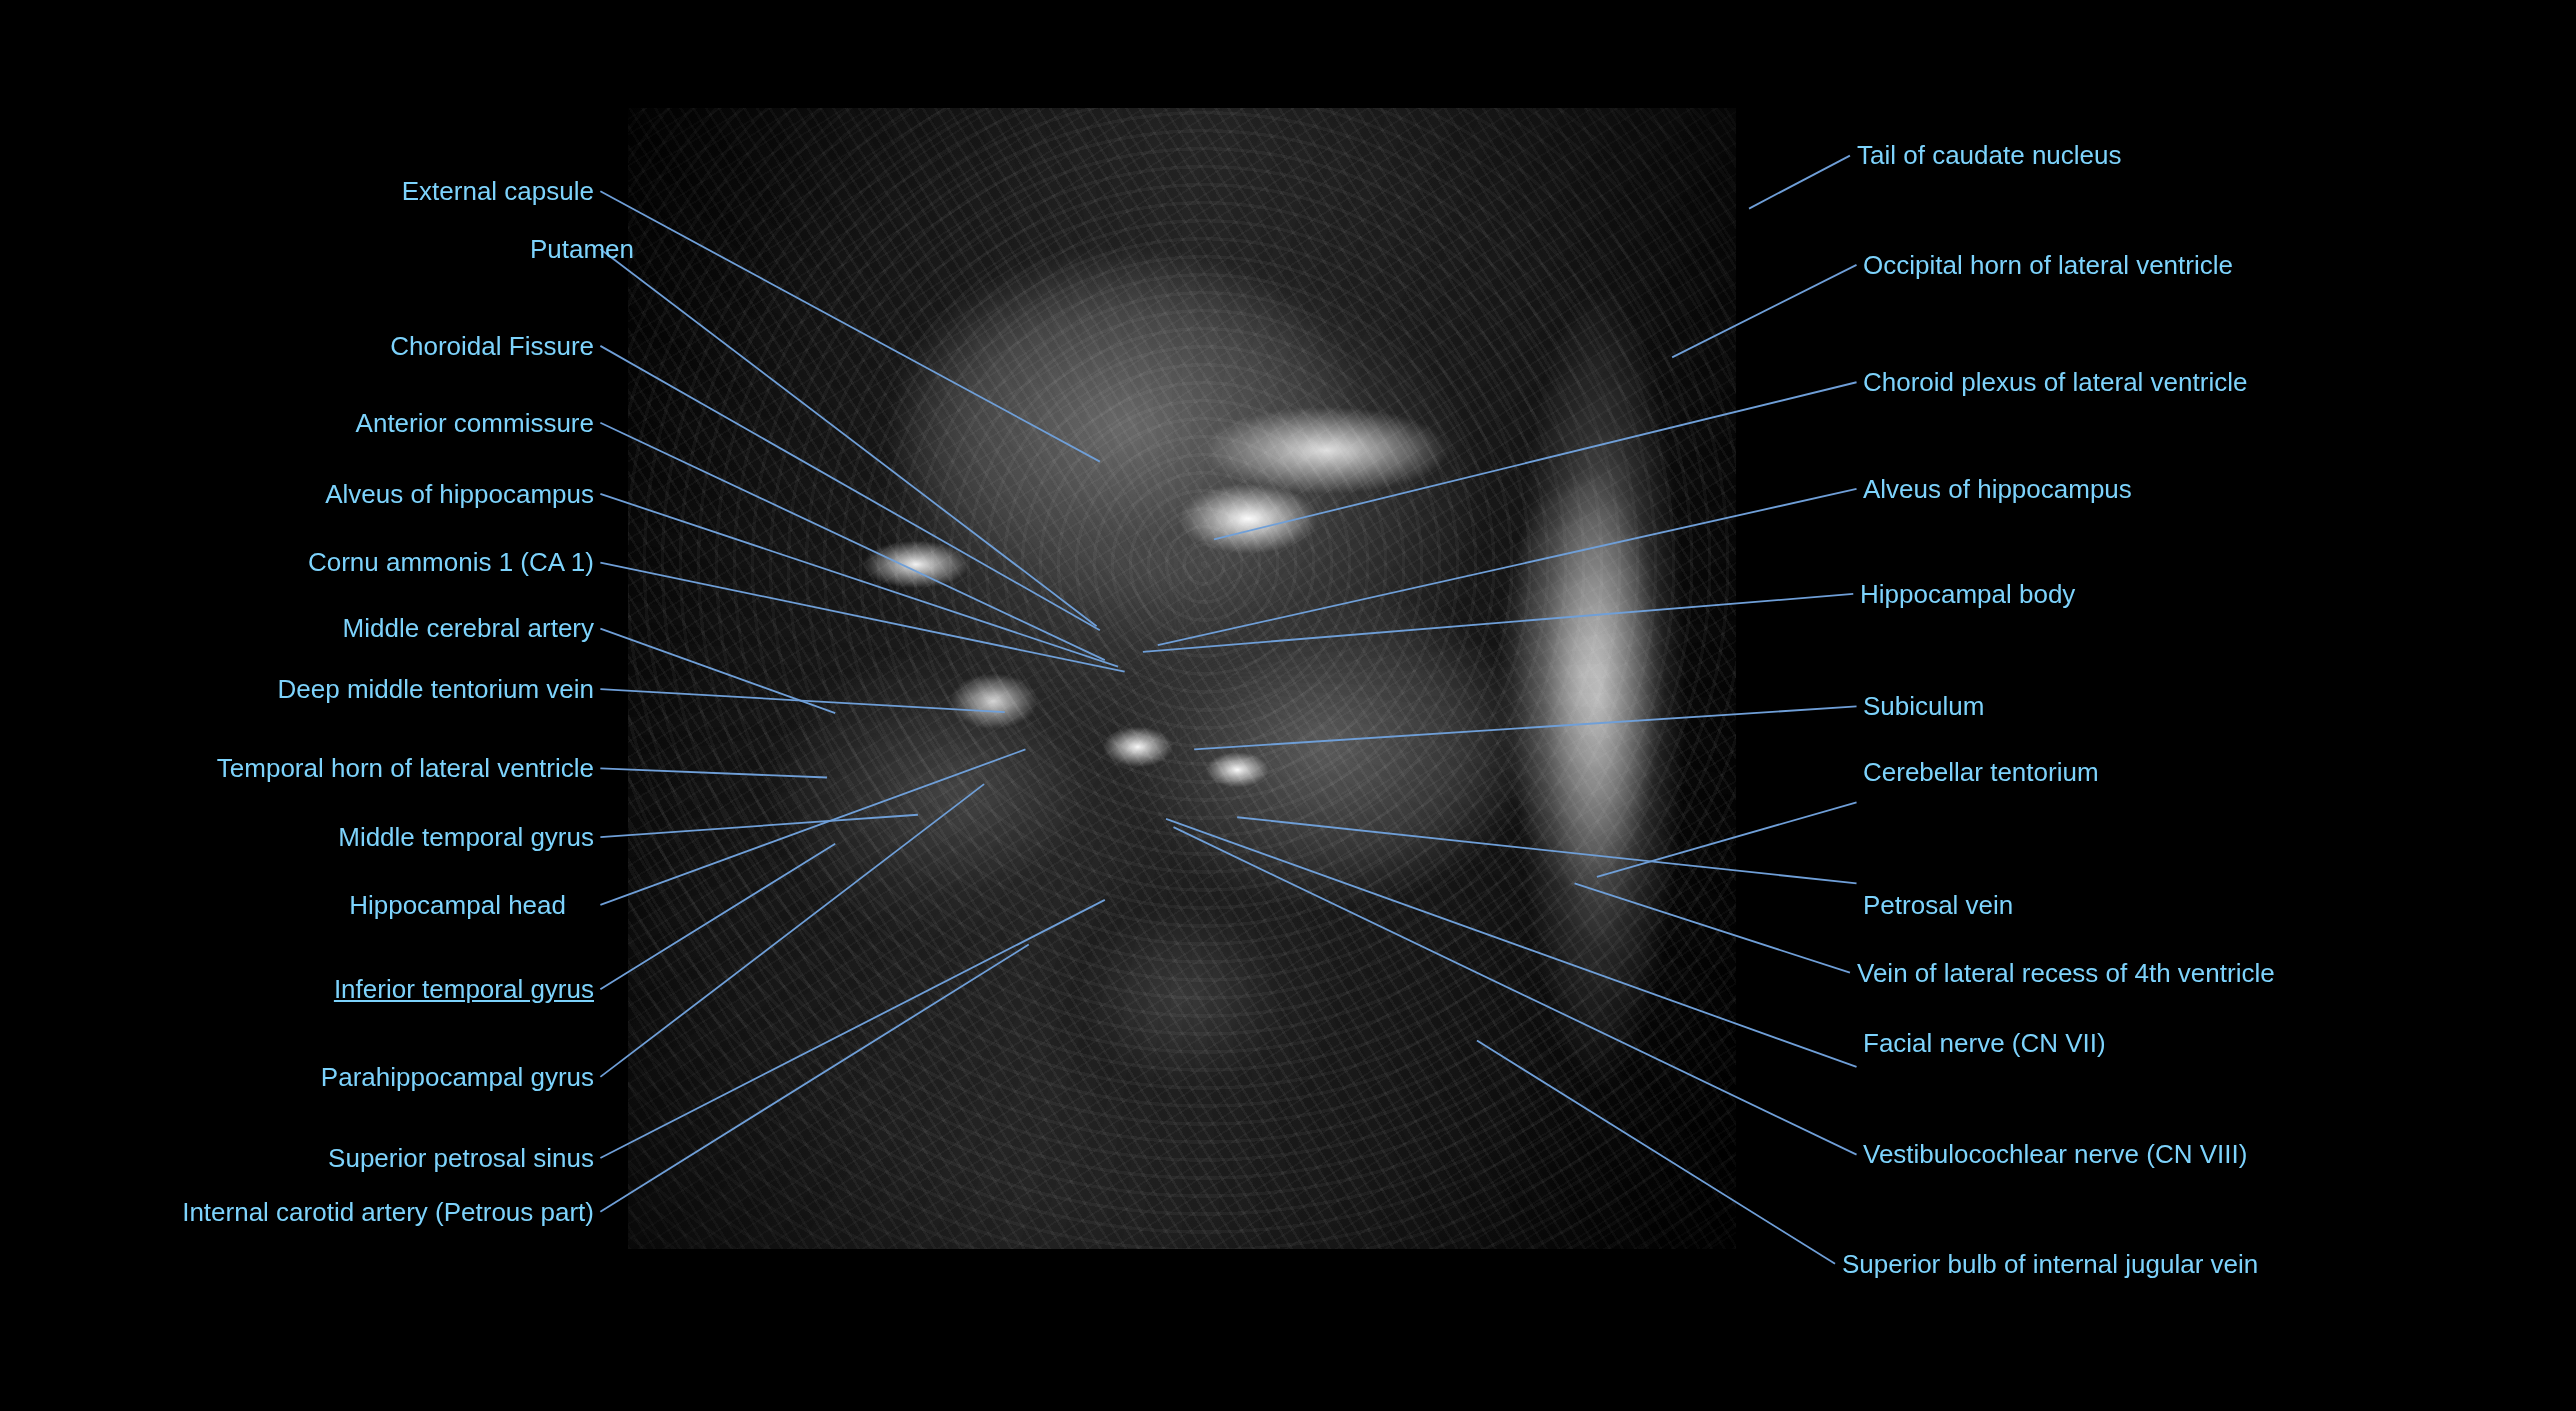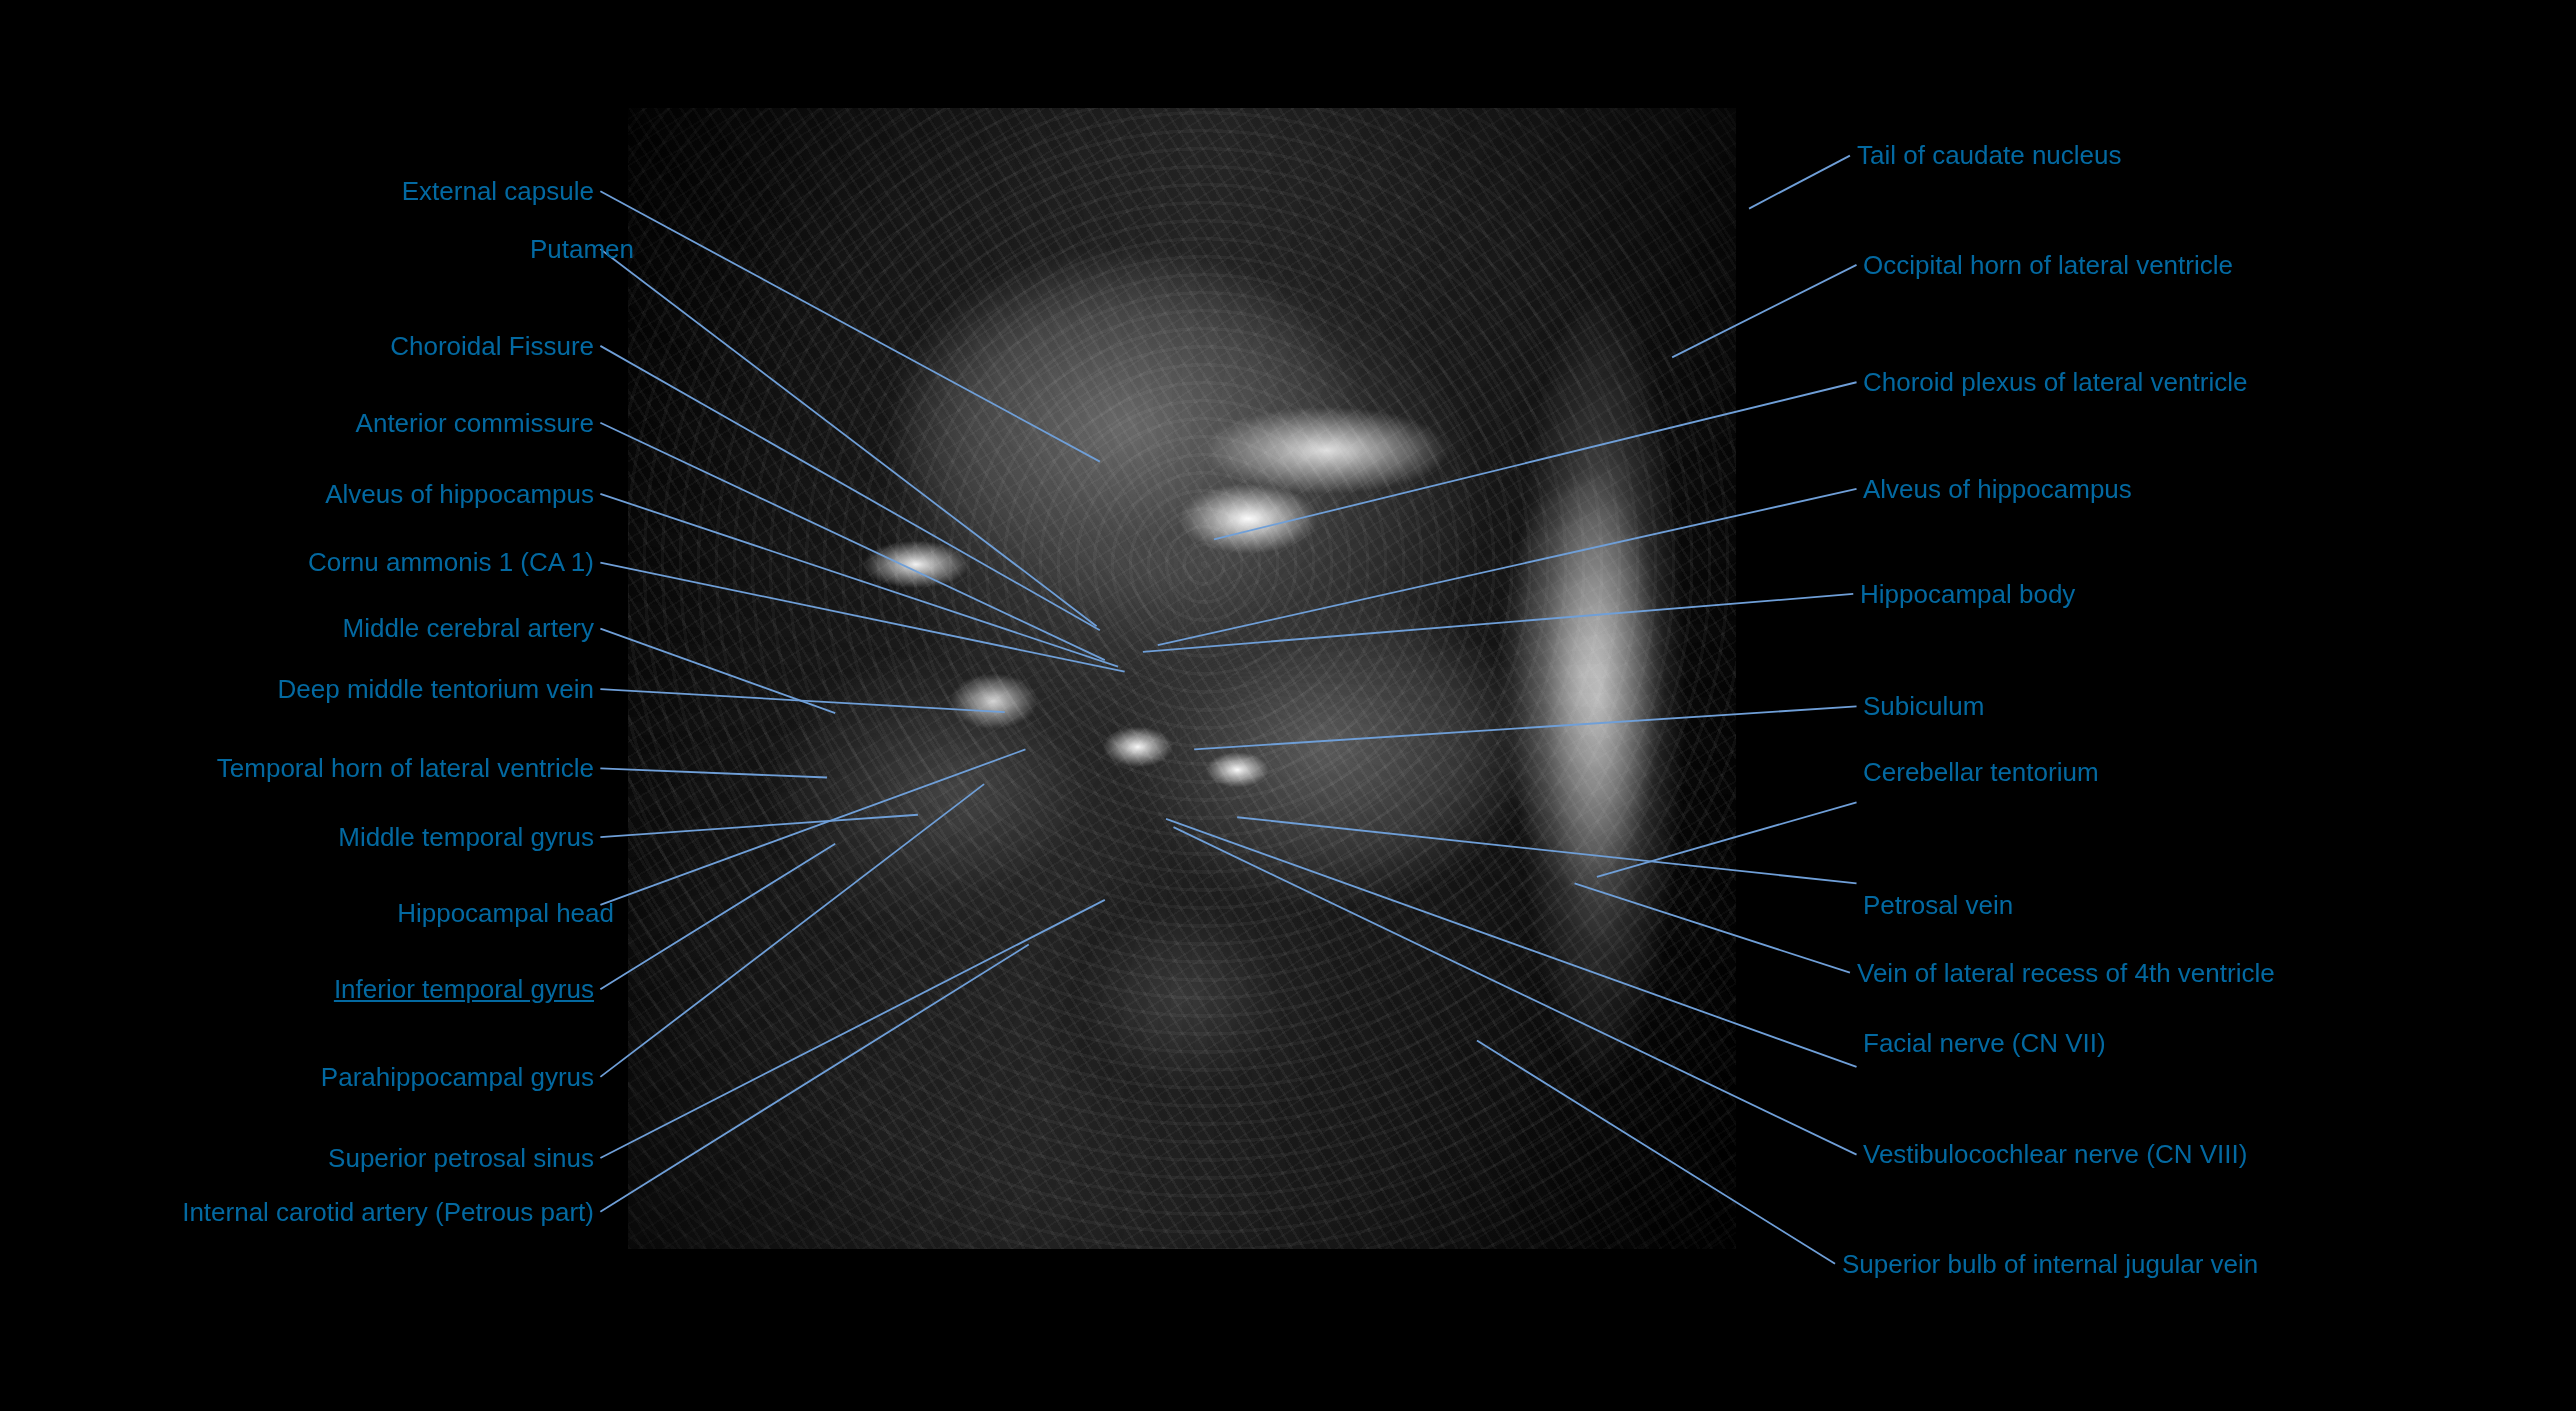--- a/index.html
+++ b/index.html
@@ -85,21 +85,21 @@
     position: absolute;
     left: 0; top: 0;
     width: 2576px; height: 1412px;
     pointer-events: none;
   }
   #leaders line { stroke: #6f9fd8; stroke-width: 2.2; }
 
   
   .label {
     position: absolute;
-    color: #0369a1;
+    color: #7dd3fc;
     font-size: 26px;
     line-height: 28px;
     white-space: nowrap;
   }
   .label.left  { text-align: right; transform: translate(-100%, -50%); }
   .label.right { text-align: left;  transform: translate(0, -50%); }
 </style>
 </head>
 <body>
 
@@ -147,21 +147,21 @@
       <div class="label left" style="left: 594px; top: 191px;">External capsule</div>
       <div class="label left" style="left: 594px; top: 249px; margin-left: 40px;">Putamen</div>
       <div class="label left" style="left: 594px; top: 346px;">Choroidal Fissure</div>
       <div class="label left" style="left: 594px; top: 423px;">Anterior commissure</div>
       <div class="label left" style="left: 594px; top: 494px;">Alveus of hippocampus</div>
       <div class="label left" style="left: 594px; top: 562px;">Cornu ammonis 1 (CA 1)</div>
       <div class="label left" style="left: 594px; top: 628px;">Middle cerebral artery</div>
       <div class="label left" style="left: 594px; top: 689px;">Deep middle tentorium vein</div>
       <div class="label left" style="left: 594px; top: 768px;">Temporal horn of lateral ventricle</div>
       <div class="label left" style="left: 594px; top: 837px;">Middle temporal gyrus</div>
-      <div class="label left" style="left: 614px; top: 905px; margin-top: 8px;">Hippocampal head</div>
+      <div class="label left" style="left: 566px; top: 905px;">Hippocampal head</div>
       <div class="label left" style="left: 594px; top: 989px; text-decoration: underline;">Inferior temporal gyrus</div>
       <div class="label left" style="left: 594px; top: 1077px;">Parahippocampal gyrus</div>
       <div class="label left" style="left: 594px; top: 1158px;">Superior petrosal sinus</div>
       <div class="label left" style="left: 594px; top: 1212px;">Internal carotid artery (Petrous part)</div>
     </div>
   <div id="labels-right-layer">
       <div class="label right" style="left: 1857px; top: 155px;">Tail of caudate nucleus</div>
       <div class="label right" style="left: 1863px; top: 265px;">Occipital horn of lateral ventricle</div>
       <div class="label right" style="left: 1863px; top: 382px; text-align: center;">Choroid plexus of lateral ventricle</div>
       <div class="label right" style="left: 1863px; top: 489px;">Alveus of hippocampus</div>

